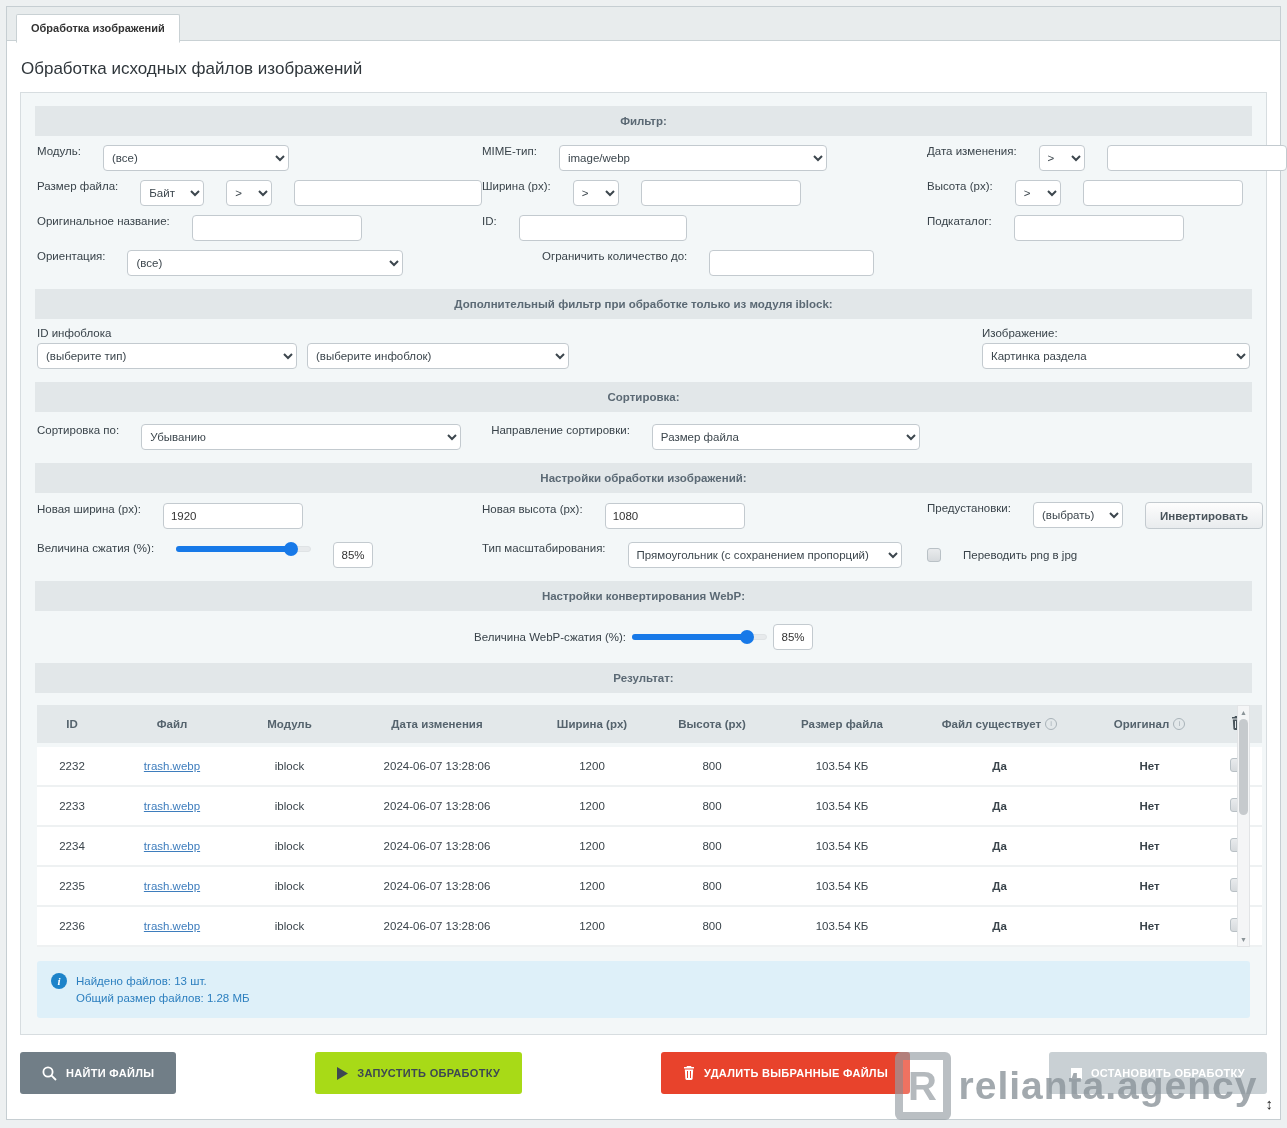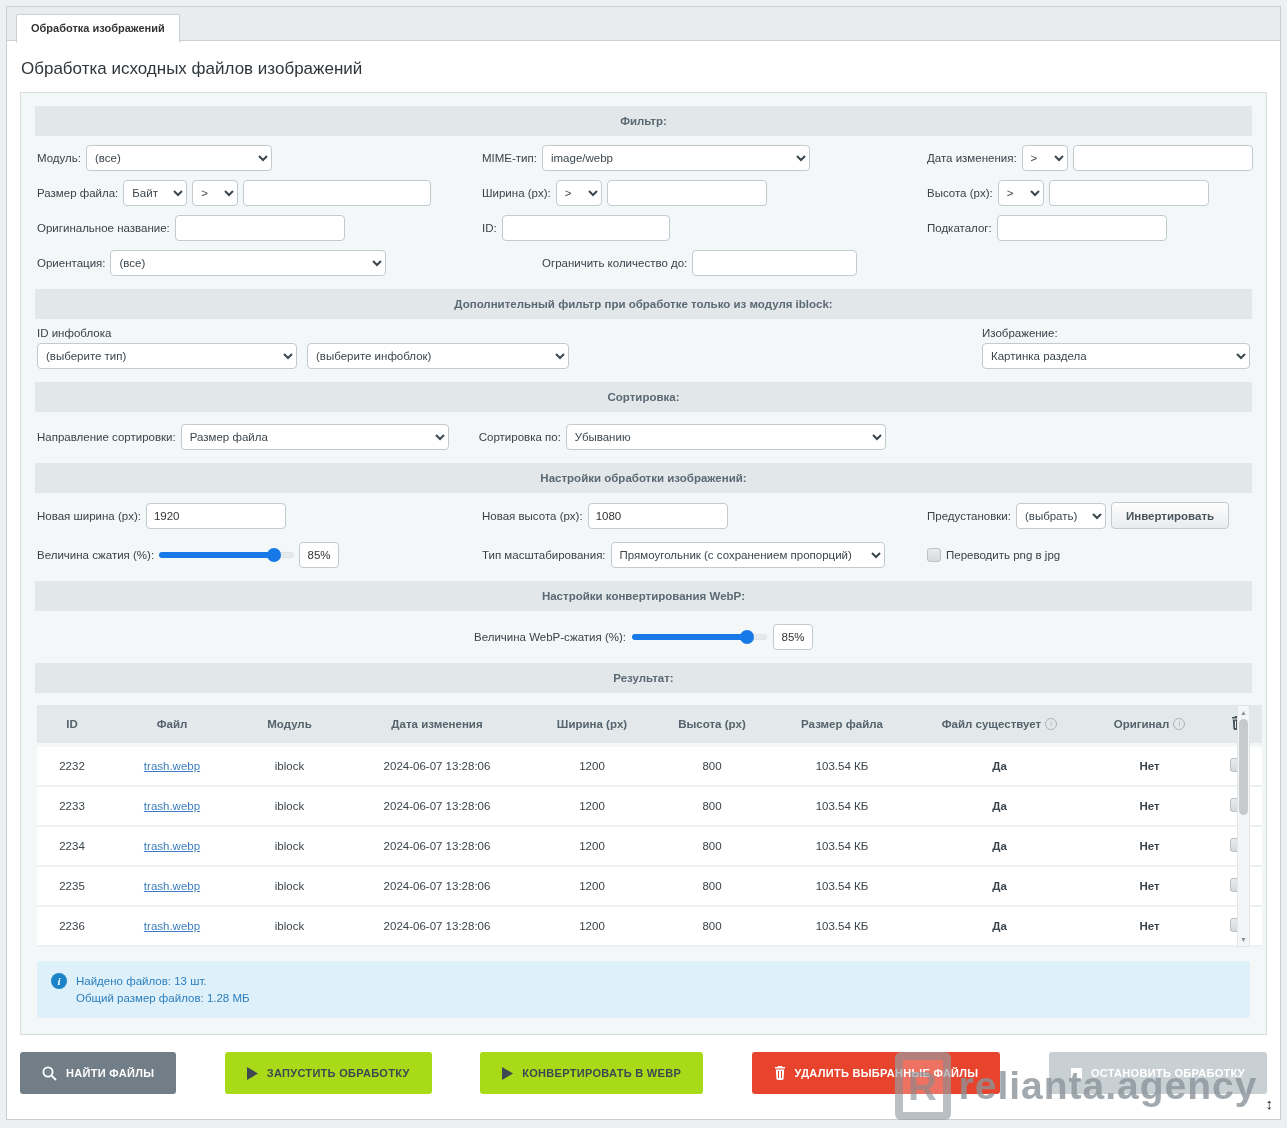--- a/index.html
+++ b/index.html
@@ -27,21 +27,21 @@
   
   .inner {
     margin:0 13px; border:1px solid #d7dde0; background:#f3f7f8;
     padding:0 0 16px; flex:0 0 auto;
   }
   .section-header {
     background:#e2e7e9; color:#5b6974; font-weight:bold; font-size:11.5px;
     text-align:center; padding:9px 6px; margin:13px 14px 0;
   }
   .frow { display:grid; grid-template-columns:445px 445px 1fr; align-items:center; margin:9px 16px 0; }
-  .cell { display:flex; align-items:center; gap:5px; flex-wrap:nowrap; }
+  .cell { display:flex; align-items:flex-start; gap:22px; flex-wrap:nowrap; }
   .cell.right { justify-content:flex-start; }
   label.flabel { color:#39434a; white-space:nowrap; }
   input[type=text] {
     height:26px; border:1px solid #c3cacf; border-radius:4px; background:#fff;
     padding:2px 7px; font-family:"Liberation Sans",sans-serif; font-size:11.5px; color:#333; outline:none;
   }
   select {
     height:26px; border:1px solid #c3cacf; border-radius:4px; background:#fff;
     padding:2px 4px; font-family:"Liberation Sans",sans-serif; font-size:11.5px; color:#3c464d; outline:none;
   }
@@ -221,26 +221,26 @@
       </div>
       <div class="ib-right">
         <span class="lbl">Изображение:</span>
         <select class="w-image"><option>Картинка раздела</option></select>
       </div>
     </div>
 
     <div class="section-header">Сортировка:</div>
     <div class="sort-row">
       <div class="cell">
+        <label class="flabel">Сортировка по:</label>
+        <select class="w-sortby"><option>Убыванию</option></select>
+      </div>
+      <div class="cell">
         <label class="flabel">Направление сортировки:</label>
         <select class="w-dir"><option>Размер файла</option></select>
-      </div>
-      <div class="cell">
-        <label class="flabel">Сортировка по:</label>
-        <select class="w-sortby"><option>Убыванию</option></select>
       </div>
     </div>
 
     <div class="section-header">Настройки обработки изображений:</div>
     <div class="frow">
       <div class="cell">
         <label class="flabel">Новая ширина (px):</label>
         <input type="text" class="w-newdim" value="1920" style="">
       </div>
       <div class="cell">
@@ -396,26 +396,20 @@
           <line x1="9.6" y1="9.6" x2="14" y2="14" stroke="#fff" stroke-width="1.8"></line>
         </svg>
       <span>НАЙТИ ФАЙЛЫ</span>
     </button>
     <button class="abtn lime">
       <svg width="11" height="13" viewBox="0 0 11 13">
           <path fill="#3d4852" d="M0 0l11 6.5L0 13z"></path>
         </svg>
       <span>ЗАПУСТИТЬ ОБРАБОТКУ</span>
     </button>
-    <button class="abtn lime">
-      <svg width="11" height="13" viewBox="0 0 11 13">
-          <path fill="#3d4852" d="M0 0l11 6.5L0 13z"></path>
-        </svg>
-      <span>КОНВЕРТИРОВАТЬ В WEBP</span>
-    </button>
     <button class="abtn del">
       <svg width="12" height="14" viewBox="0 0 12 14">
           <path fill="#fff" d="M4 0h4l.5 1H11v1.5H1V1h2.5L4 0zM1.8 3.5h8.4l-.6 9.3c0 .7-.6 1.2-1.3 1.2H3.7c-.7 0-1.3-.5-1.3-1.2l-.6-9.3zM4 5v7h1V5H4zm3 0v7h1V5H7z"></path>
         </svg>
       <span>УДАЛИТЬ ВЫБРАННЫЕ ФАЙЛЫ</span>
     </button>
     <button class="abtn stop">
       <svg width="11" height="11" viewBox="0 0 11 11">
           <rect width="11" height="11" fill="#fff"></rect>
         </svg>

